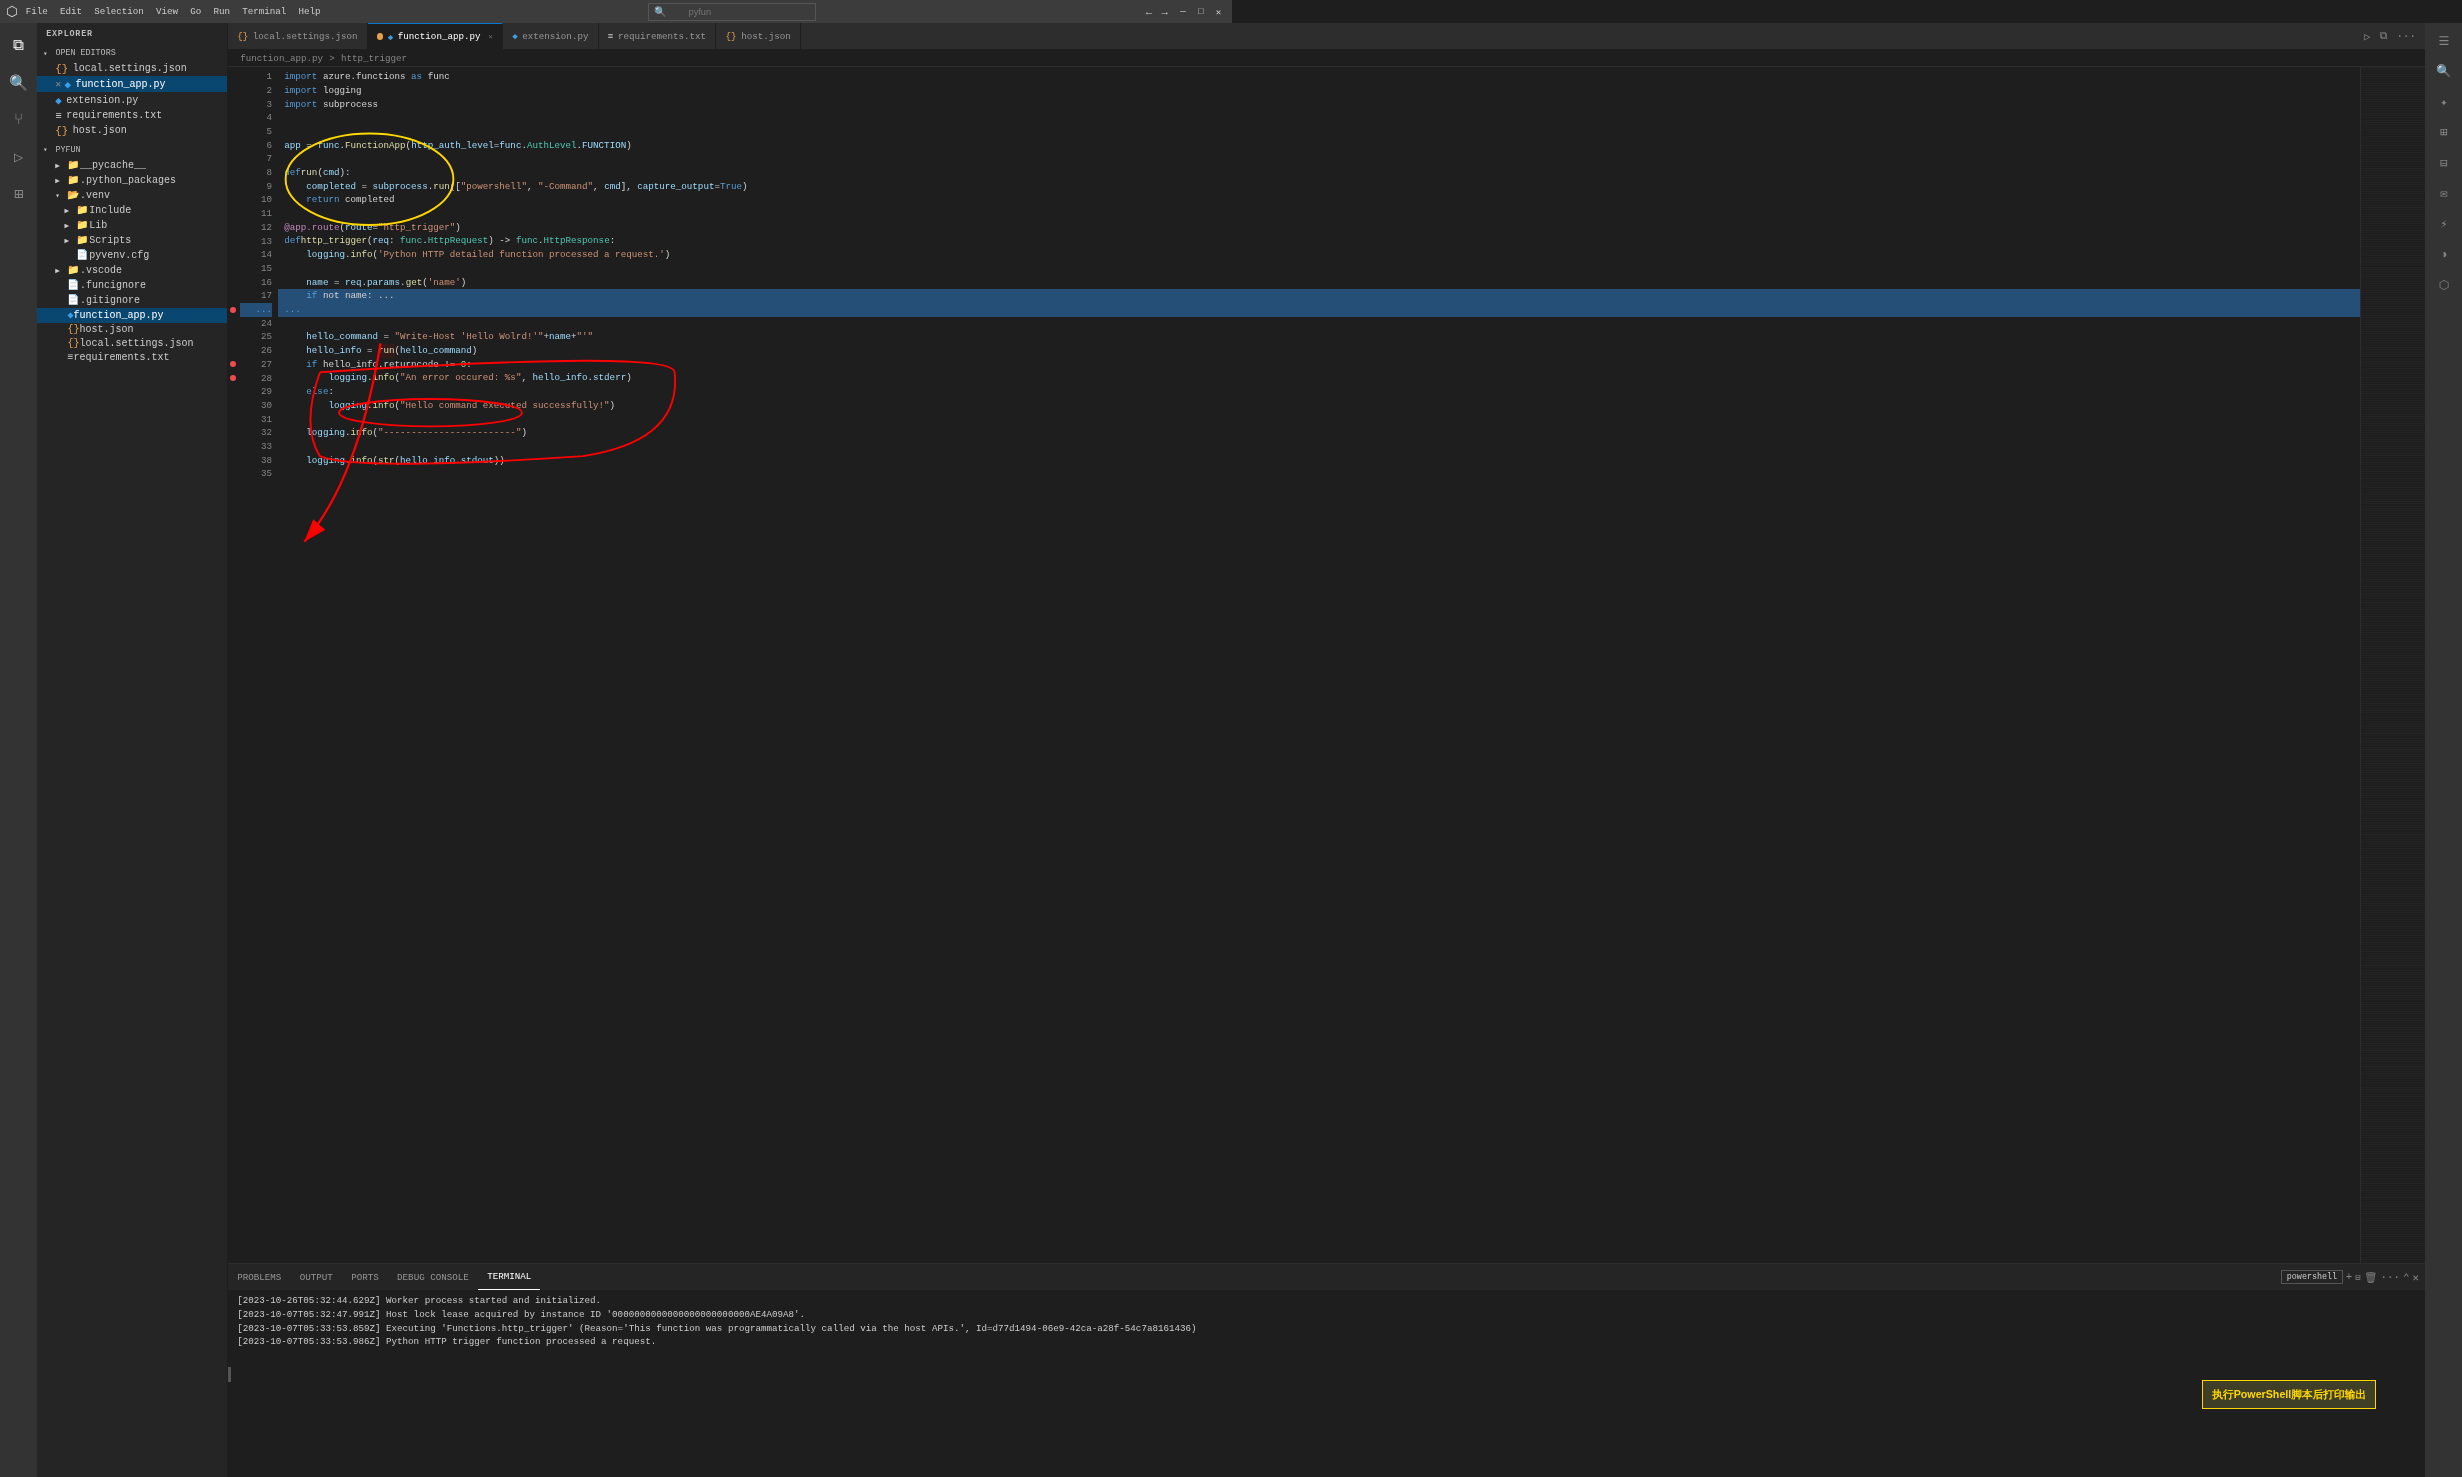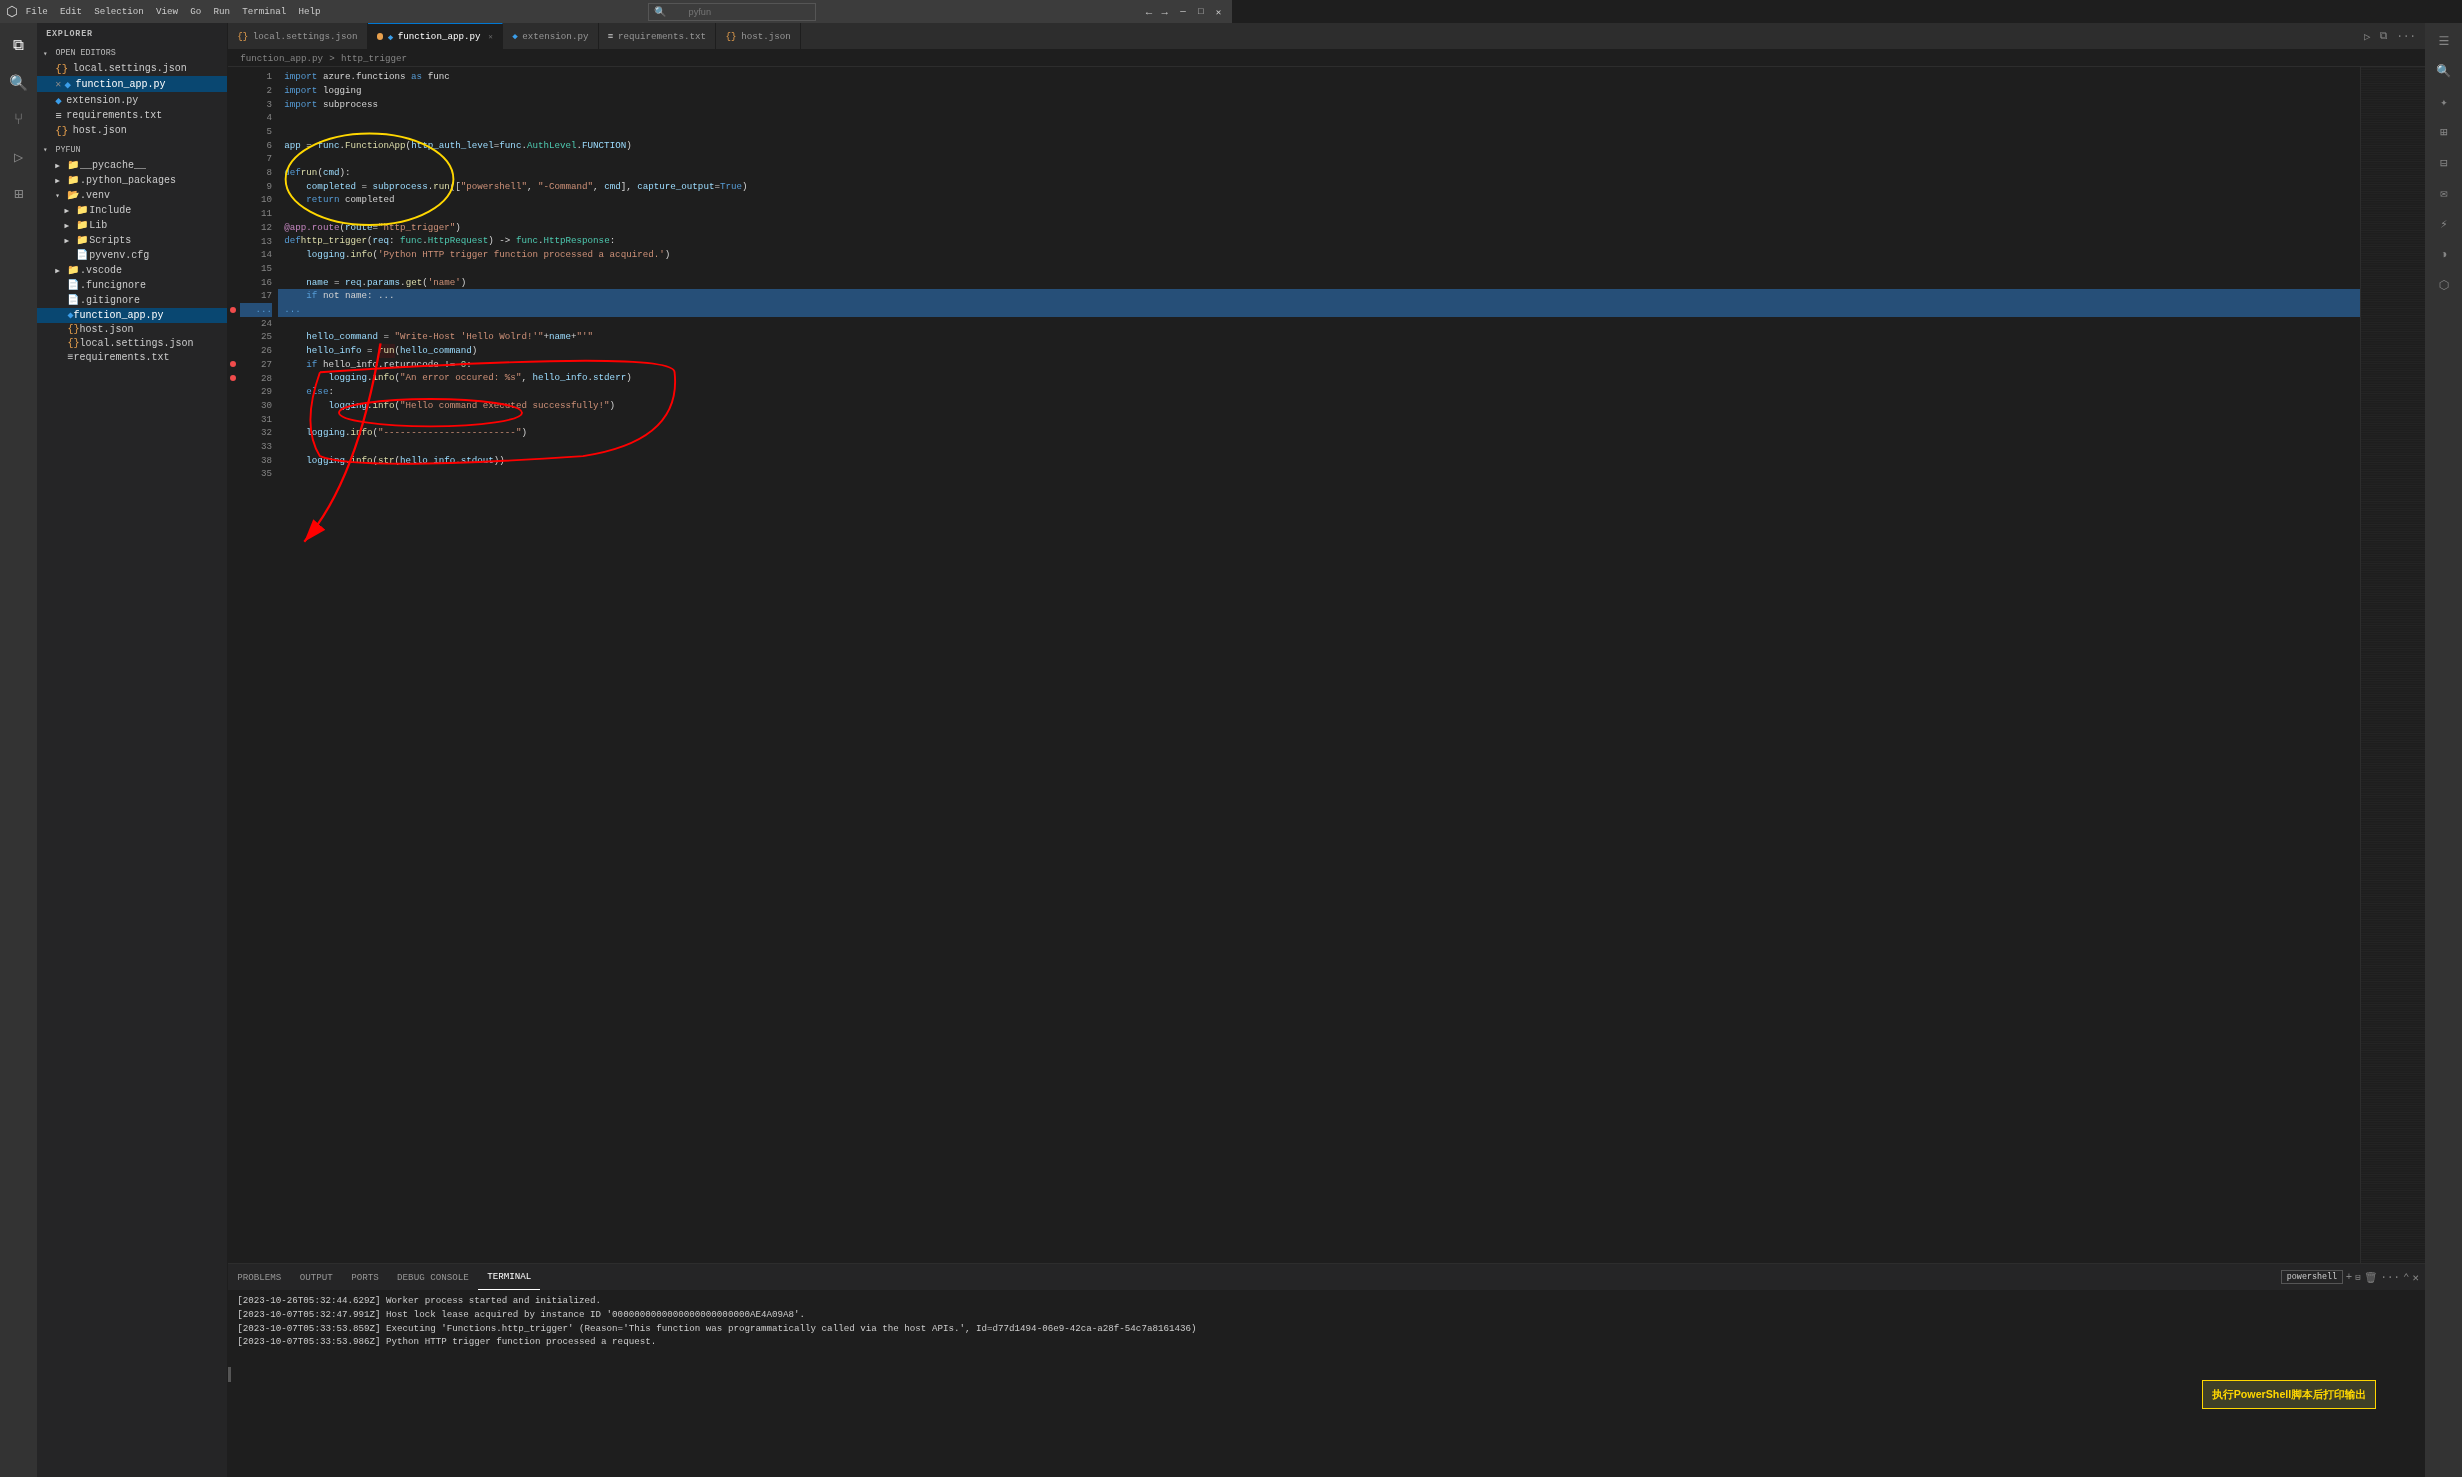--- a/index.html
+++ b/index.html
@@ -383,21 +383,21 @@
           <div class="code-line"><span style="color:#d4d4d4;">    </span><span class="var">completed</span><span class="op"> = </span><span class="var">subprocess</span><span class="op">.</span><span class="fn">run</span><span class="op">([</span><span class="str">"powershell"</span><span class="op">, </span><span class="str">"-Command"</span><span class="op">, </span><span class="var">cmd</span><span class="op">], </span><span class="param">capture_output</span><span class="op">=</span><span class="kw">True</span><span class="op">)</span></div>
 
           <div class="code-line"><span style="color:#d4d4d4;">    </span><span class="kw">return</span><span style="color:#d4d4d4;"> completed</span></div>
 
           <div class="code-line"></div>
 
           <div class="code-line"><span class="dec">@app.route</span><span class="op">(</span><span class="param">route</span><span class="op">=</span><span class="str">"http_trigger"</span><span class="op">)</span></div>
 
           <div class="code-line"><span class="kw">def</span> <span class="fn">http_trigger</span><span class="op">(</span><span class="param">req</span><span class="op">: </span><span class="cls">func</span><span class="op">.</span><span class="cls">HttpRequest</span><span class="op">) -&gt; </span><span class="cls">func</span><span class="op">.</span><span class="cls">HttpResponse</span><span class="op">:</span></div>
 
-          <div class="code-line"><span style="color:#d4d4d4;">    </span><span class="var">logging</span><span class="op">.</span><span class="fn">info</span><span class="op">(</span><span class="str">'Python HTTP trigger function processed a acquired.'</span><span class="op">)</span></div>
+          <div class="code-line"><span style="color:#d4d4d4;">    </span><span class="var">logging</span><span class="op">.</span><span class="fn">info</span><span class="op">(</span><span class="str">'Python HTTP detailed function processed a request.'</span><span class="op">)</span></div>
 
           <div class="code-line"></div>
 
           <div class="code-line"><span style="color:#d4d4d4;">    </span><span class="var">name</span><span class="op"> = </span><span class="var">req</span><span class="op">.</span><span class="var">params</span><span class="op">.</span><span class="fn">get</span><span class="op">(</span><span class="str">'name'</span><span class="op">)</span></div>
 
           <div class="code-line highlighted"><span style="color:#d4d4d4;">    </span><span class="kw">if</span><span style="color:#d4d4d4;"> not name: ...</span></div>
 
           <div class="code-line" style="color:#569cd6;background:#264f78;">...</div>
 
           <div class="code-line"></div>

